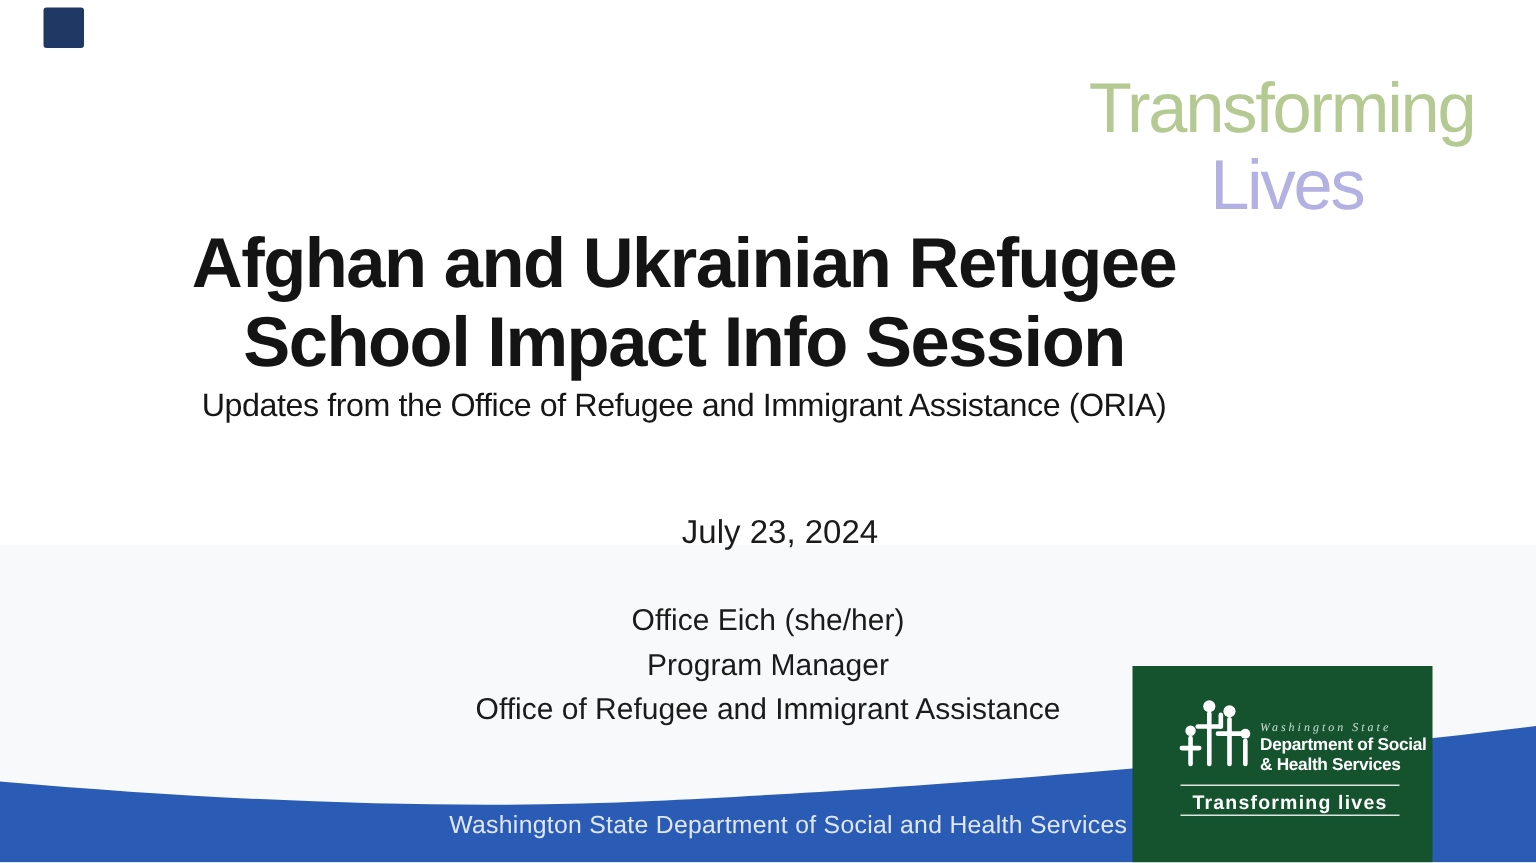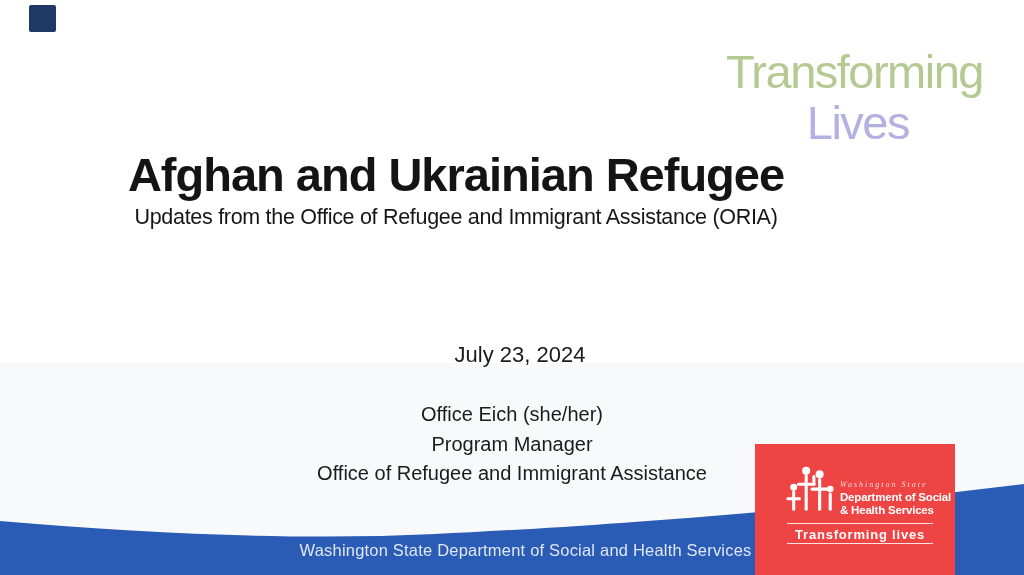--- a/index.html
+++ b/index.html
@@ -90,21 +90,21 @@
     line-height: 21px;
     font-weight: 300;
     letter-spacing: 0.2px;
     color: rgba(255,255,255,0.85);
     padding-left: 27px;
   }
   .agency-box {
     position: absolute;
     left: 755px; top: 444px;
     width: 200px; height: 131px;
-    background: #ef4444;
+    background: #14532d;
   }
   .agency-figures {
     position: absolute;
     left: 31px; top: 20px;
     width: 50px; height: 56px;
   }
   .agency-text {
     position: absolute;
     left: 85px; top: 36px;
     width: 112px;
@@ -156,20 +156,21 @@
 
   <div class="accent-square"></div>
 
   <div class="brand">
     <div class="word1">Transforming</div>
     <div class="word2">Lives</div>
   </div>
 
   <div class="title-block">
     <div class="title-line">Afghan and Ukrainian Refugee</div>
+    <div class="title-line">School Impact Info Session</div>
     <div class="subtitle">Updates from the Office of Refugee and Immigrant Assistance (ORIA)</div>
   </div>
 
   <div class="date-line">July 23, 2024</div>
 
   <div class="presenter-block">
     <div>Office Eich (she/her)</div>
     <div>Program Manager</div>
     <div>Office of Refugee and Immigrant Assistance</div>
   </div>

